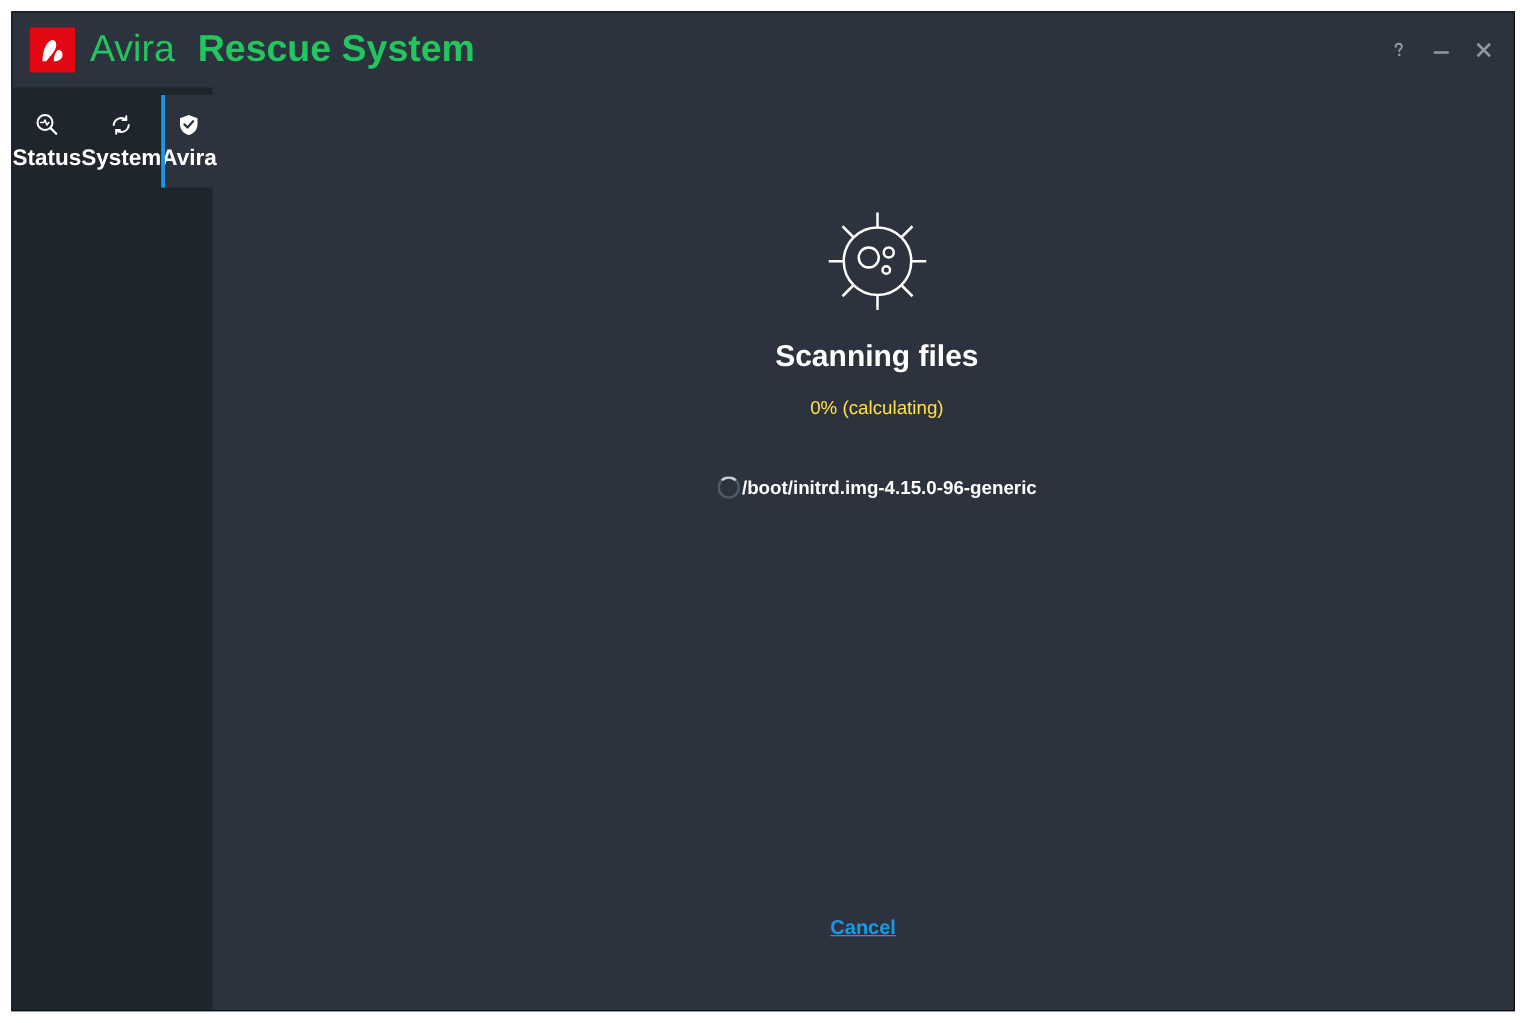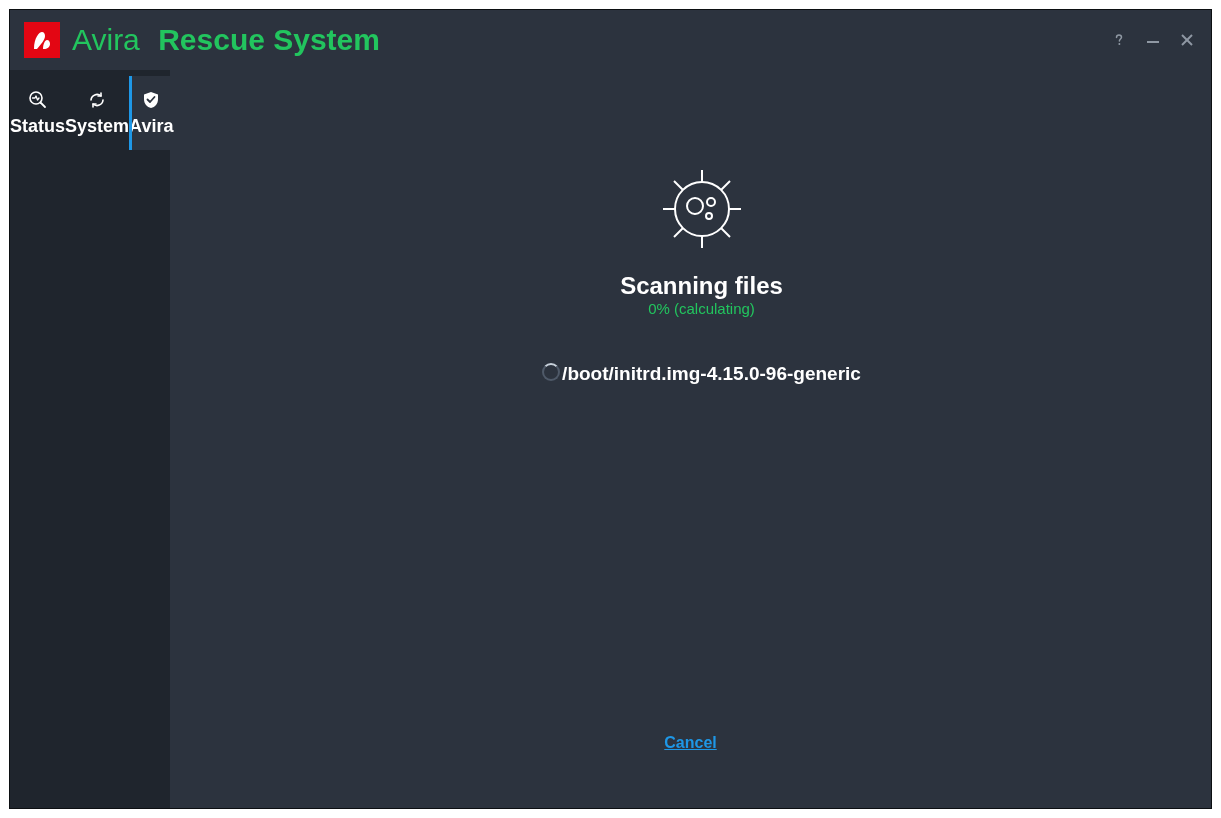--- a/index.html
+++ b/index.html
@@ -108,30 +108,31 @@
     margin-top: 96px;
   }
   .virus-icon svg { display:block; }
   .scan-title {
     margin-top: 20px;
     font-size: 24px;
     font-weight: 700;
     color:#fff;
   }
   .scan-progress {
+    margin-top: 18px;
     font-size: 15px;
-    color:#22c55e;
+    color:#fde047;
     font-weight: 400;
   }
   .scan-file-row {
     margin-top: 46px;
     display:flex;
-    align-items:flex-start;
+    align-items:center;
     gap: 2px;
-    font-size: 19px;
+    font-size: 15px;
     color:#fff;
     font-weight: 600;
   }
   .spinner {
     width: 14px;
     height: 14px;
     border: 2px solid #4f5a69;
     border-top-color: #c7d0da;
     border-radius: 50%;
   }

